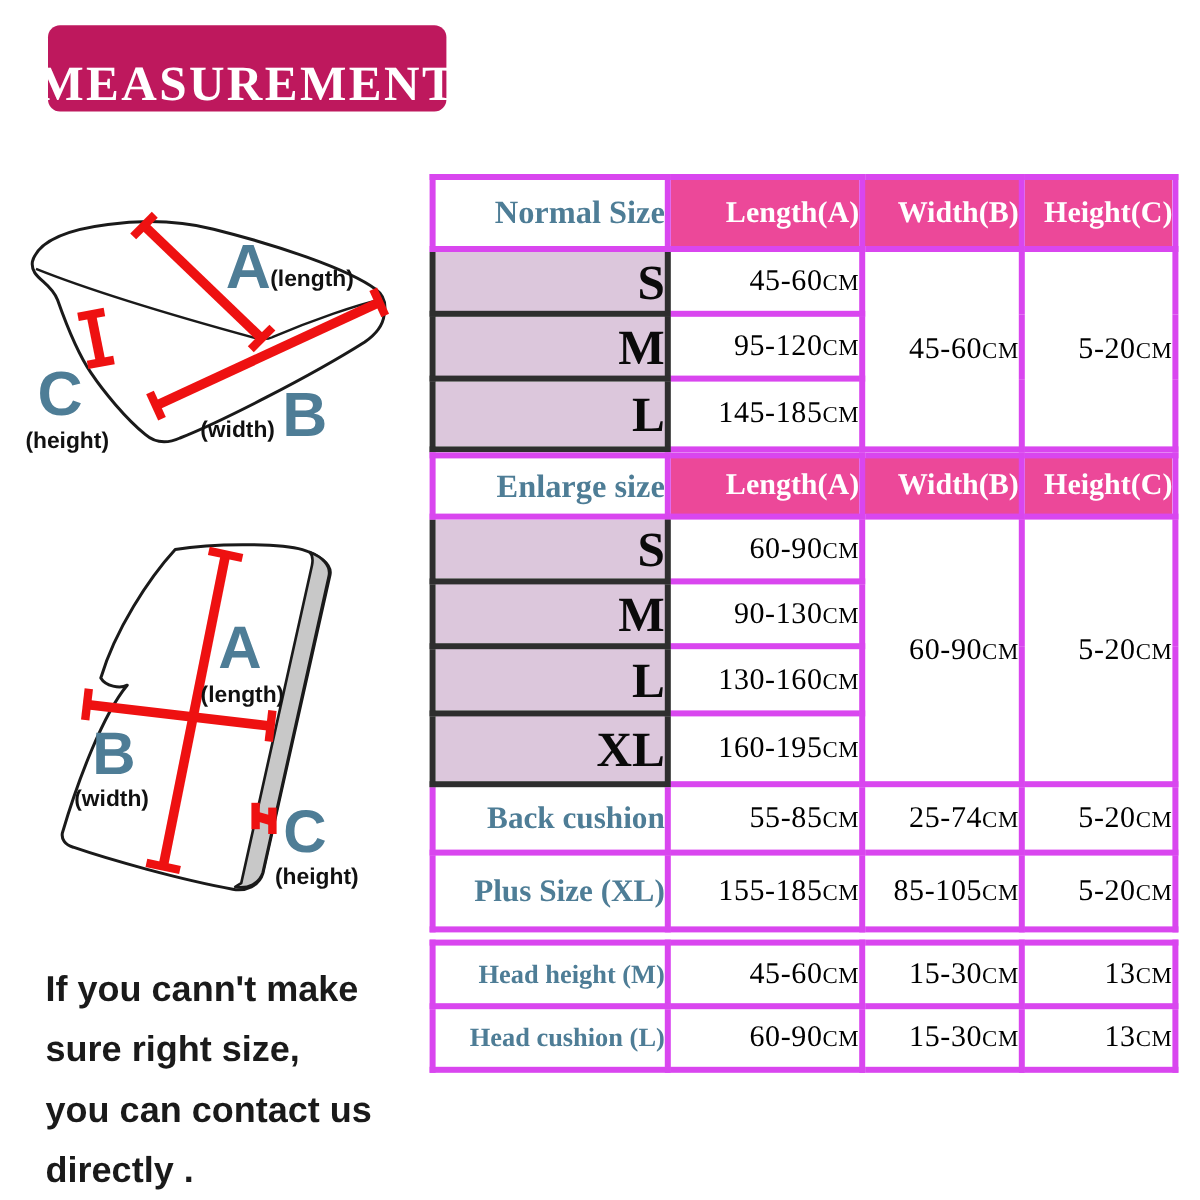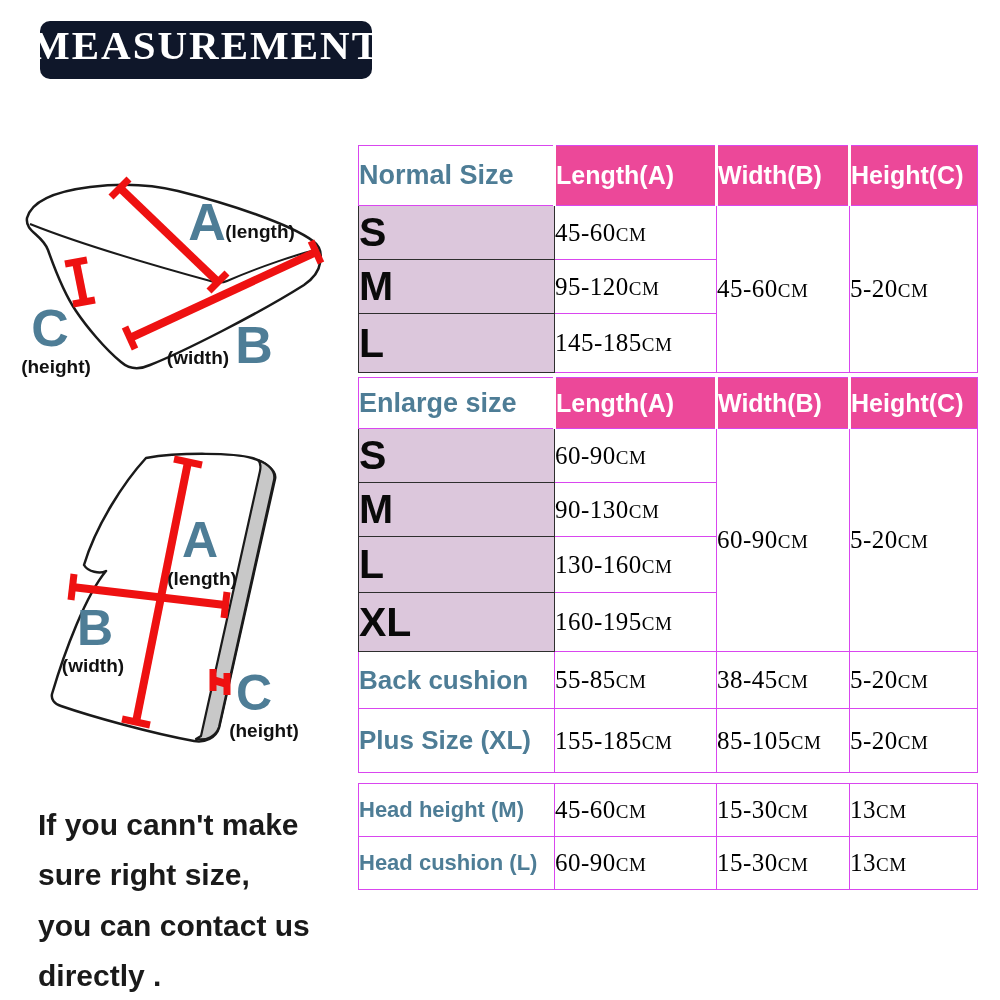--- a/index.html
+++ b/index.html
@@ -1,33 +1,33 @@
 <!DOCTYPE html>
 <html><head>
 <meta charset="utf-8">
 <style>
   html,body{margin:0;padding:0;background:#fff;}
   #stage{position:relative;width:1000px;height:1000px;background:#fff;overflow:hidden;
          font-family:"Liberation Sans",sans-serif;}
 
   
-  #title-box{position:absolute;left:40px;top:21px;width:332px;height:58px;
-    background:#0f172a;border-radius:10px;display:flex;align-items:flex-start;justify-content:center;}
+  #title-box{position:absolute;left:40px;top:21px;width:332px;height:72px;
+    background:#be185d;border-radius:10px;display:flex;align-items:flex-end;justify-content:center;}
   #title-box .t{font-family:"Liberation Serif",serif;font-weight:bold;font-size:41px;
     color:#ffffff;letter-spacing:2px;}
 
   
   .tblwrap{position:absolute;left:358px;}
   table.tbl{border-collapse:collapse;table-layout:fixed;width:619px;background:#fff;}
   table.tbl col.c1{width:196px}
   table.tbl col.c2{width:162px}
   table.tbl col.c3{width:133px}
   table.tbl col.c4{width:128px}
-  table.tbl th,table.tbl td{border:1px solid #d946ef;padding:0;text-align:left;
-    vertical-align:middle;overflow:hidden;}
+  table.tbl th,table.tbl td{border:5px solid #d946ef;padding:0;text-align:right;
+    vertical-align:middle;overflow:hidden;font-family:Liberation Serif, serif;}
   .hlabel{background:#fff;color:#4e7d96;font-weight:bold;font-size:27px;}
   .hdark{background:#ec4899;color:#fff;font-weight:bold;font-size:25px;
     border-left:3px solid #ffffff !important;}
   .size{background:#dcc7dc;color:#0a0a0a;font-weight:bold;font-size:41px;
     border-color:#2e2e2e !important;}
   .val{font-family:"Liberation Serif",serif;font-size:25px;color:#000;letter-spacing:.5px;}
   .val .cm{font-size:19px;}
   .rlabel{color:#4e7d96;font-weight:bold;font-size:26px;background:#fff;margin-top:36px;}
   .rlabel.sm{font-size:22px;}
 
@@ -162,21 +162,21 @@
         <td class="size">L</td>
         <td class="val"><span>130-160</span><span class="cm">CM</span></td>
       </tr>
       <tr style="height:59px">
         <td class="size">XL</td>
         <td class="val"><span>160-195</span><span class="cm">CM</span></td>
       </tr>
       <tr style="height:57px">
         <td class="rlabel">Back cushion</td>
         <td class="val"><span>55-85</span><span class="cm">CM</span></td>
-        <td class="val"><span>38-45</span><span class="cm">CM</span></td>
+        <td class="val"><span>25-74</span><span class="cm">CM</span></td>
         <td class="val"><span>5-20</span><span class="cm">CM</span></td>
       </tr>
       <tr style="height:64px">
         <td class="rlabel">Plus Size (XL)</td>
         <td class="val"><span>155-185</span><span class="cm">CM</span></td>
         <td class="val"><span>85-105</span><span class="cm">CM</span></td>
         <td class="val"><span>5-20</span><span class="cm">CM</span></td>
       </tr>
     </tbody>
       </table>

